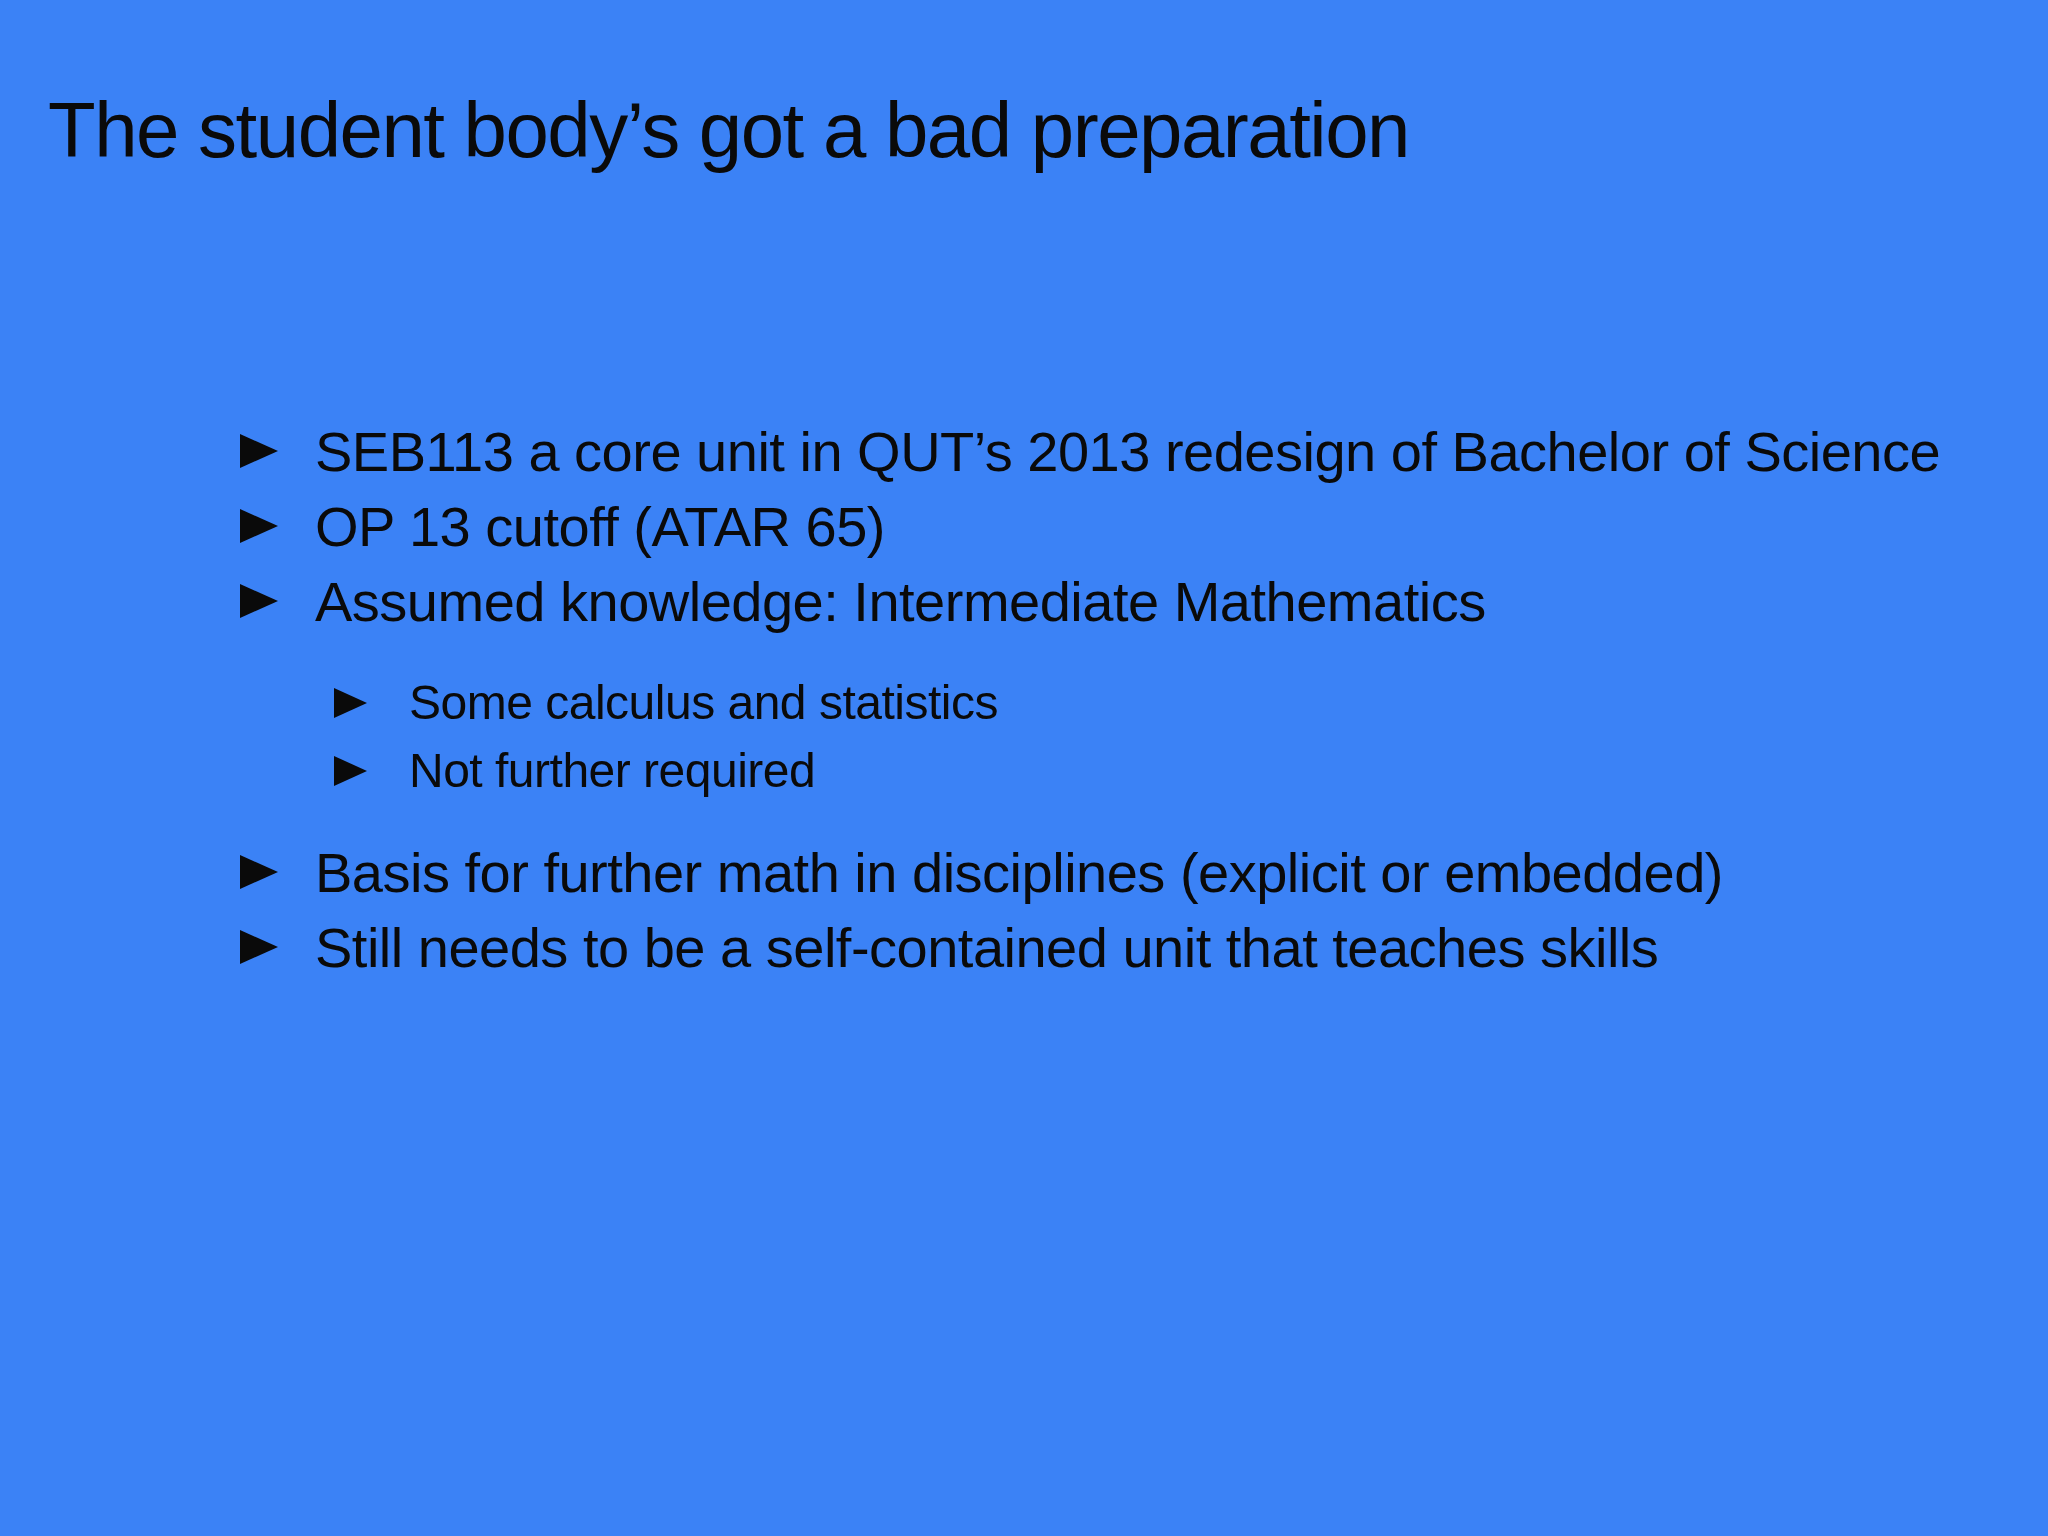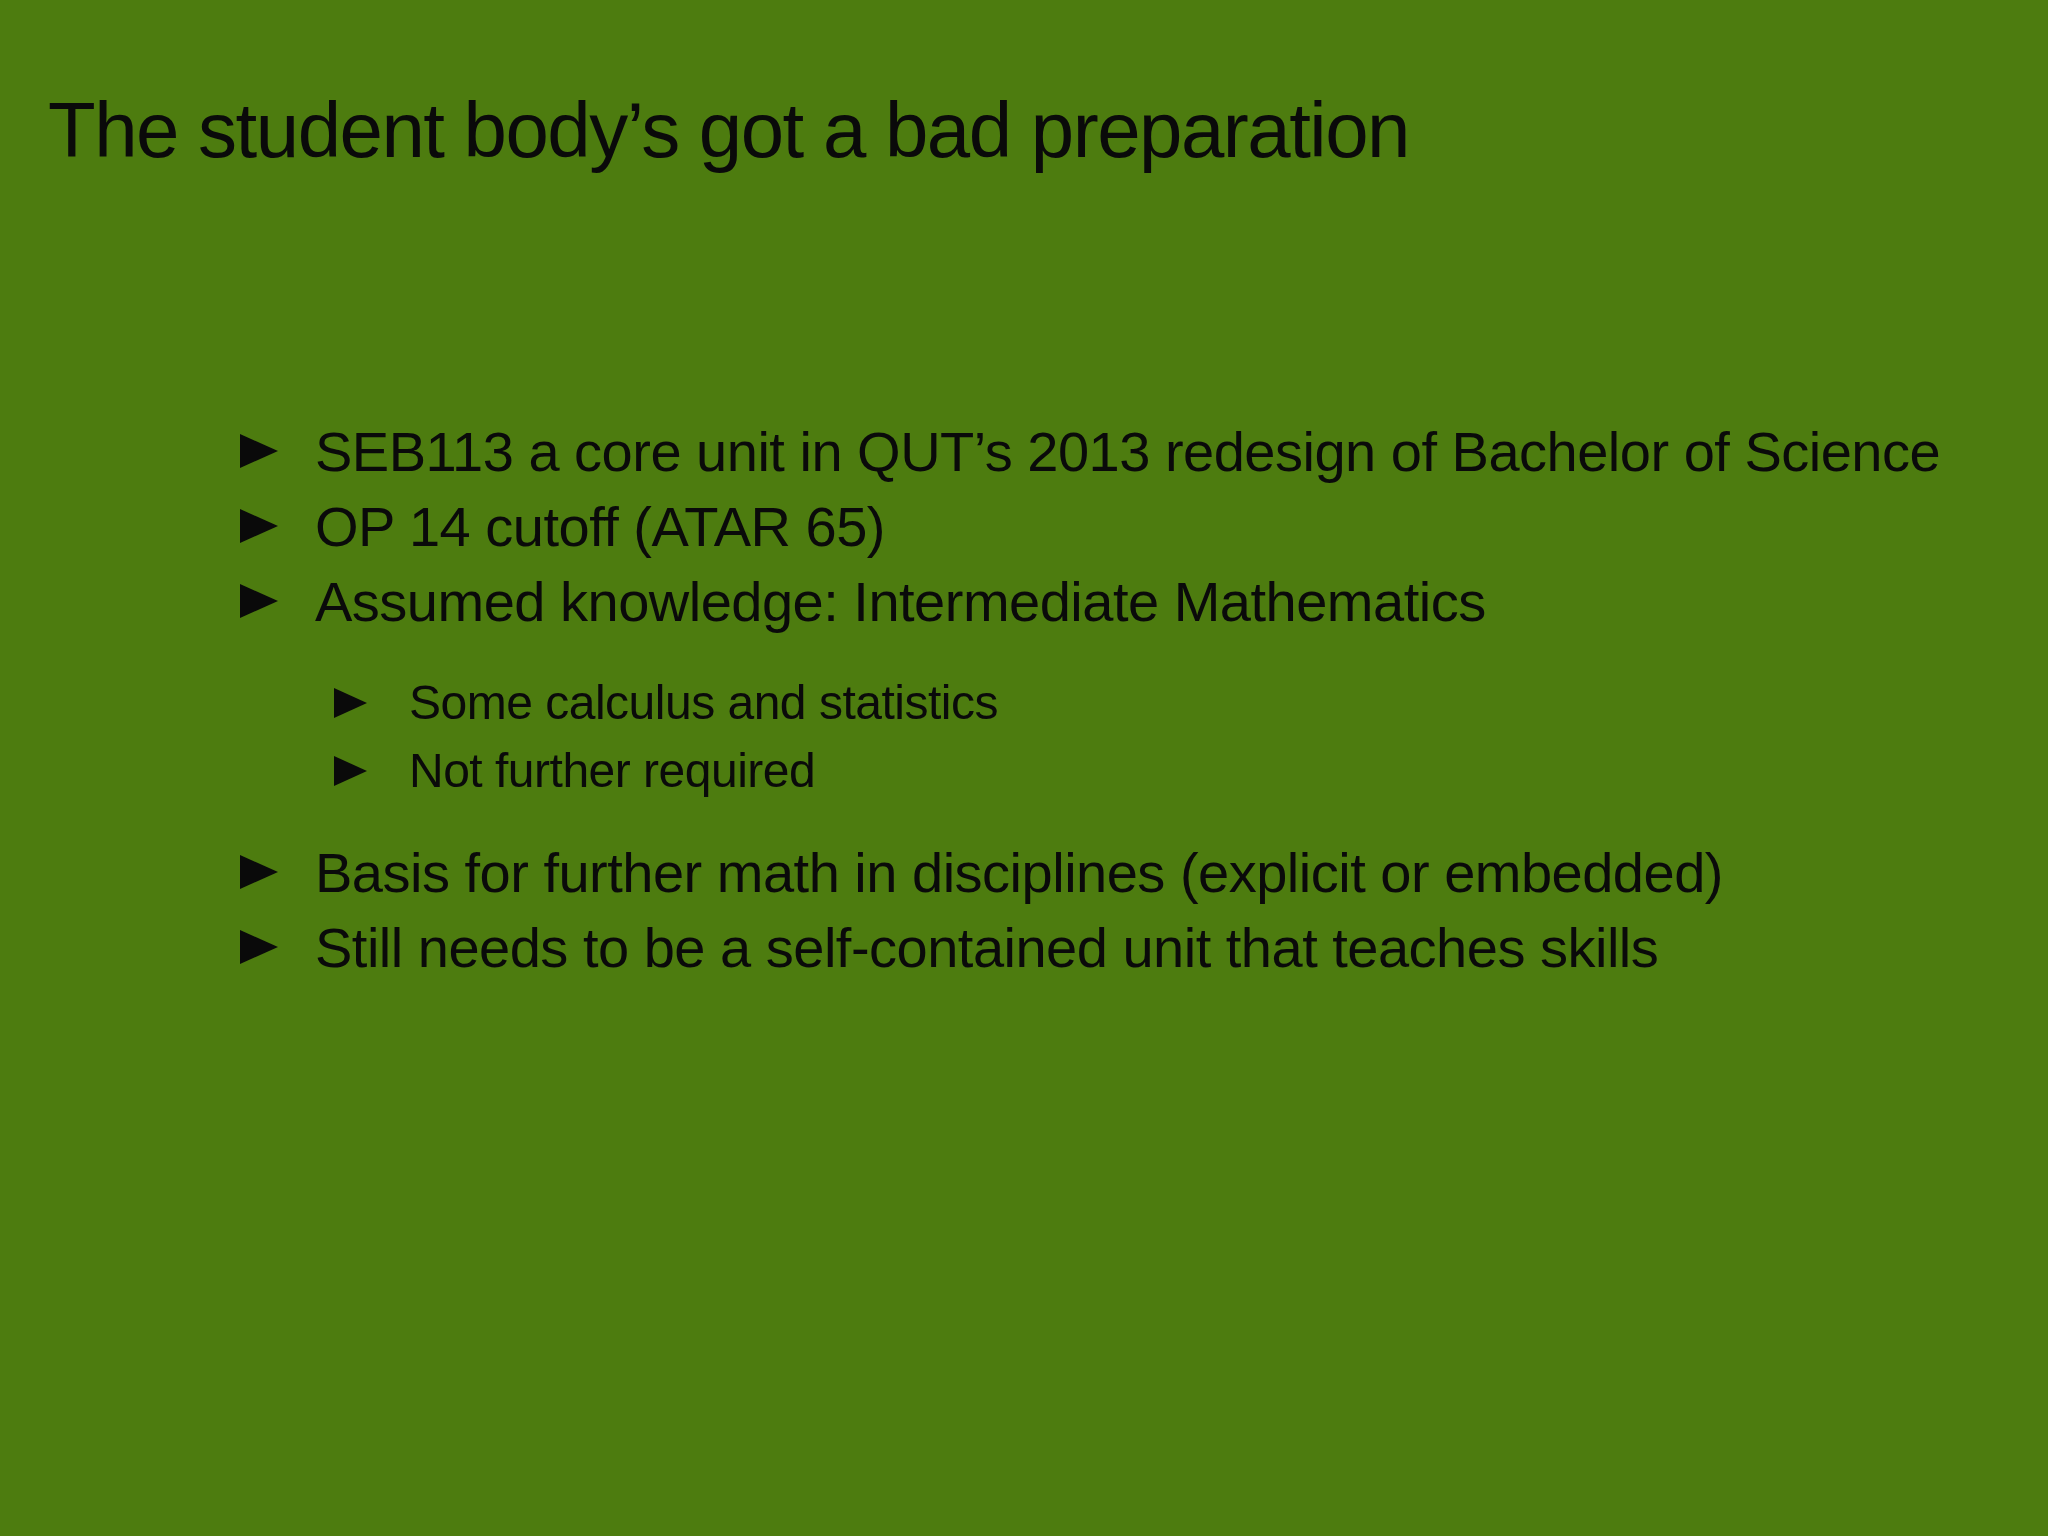--- a/index.html
+++ b/index.html
@@ -4,21 +4,21 @@
 <style>
   html, body {
     margin: 0;
     padding: 0;
     background: #ffffff;
   }
   .slide {
     position: relative;
     width: 2048px;
     height: 1536px;
-    background: #4d7c0f;
+    background: #3b82f6;
     overflow: hidden;
     font-family: "Liberation Sans", sans-serif;
     color: #0a0a0a;
   }
   .slide-title {
     position: absolute;
     left: 48px;
     top: 36px;
     font-size: 78px;
     font-weight: 400;
@@ -83,21 +83,21 @@
   <div class="bullets">
 
     <div class="item l1">
       <span class="marker"></span>
       <span class="item-text">SEB113 a core unit in QUT’s 2013 redesign of Bachelor of Science</span>
     </div>
 
 
     <div class="item l1">
       <span class="marker"></span>
-      <span class="item-text">OP 14 cutoff (ATAR 65)</span>
+      <span class="item-text">OP 13 cutoff (ATAR 65)</span>
     </div>
 
     <div class="item l1">
       <span class="marker"></span>
       <span class="item-text">Assumed knowledge: Intermediate Mathematics</span>
     </div>
 
     <div class="subgroup">
       <div class="item l2">
         <span class="marker"></span>

